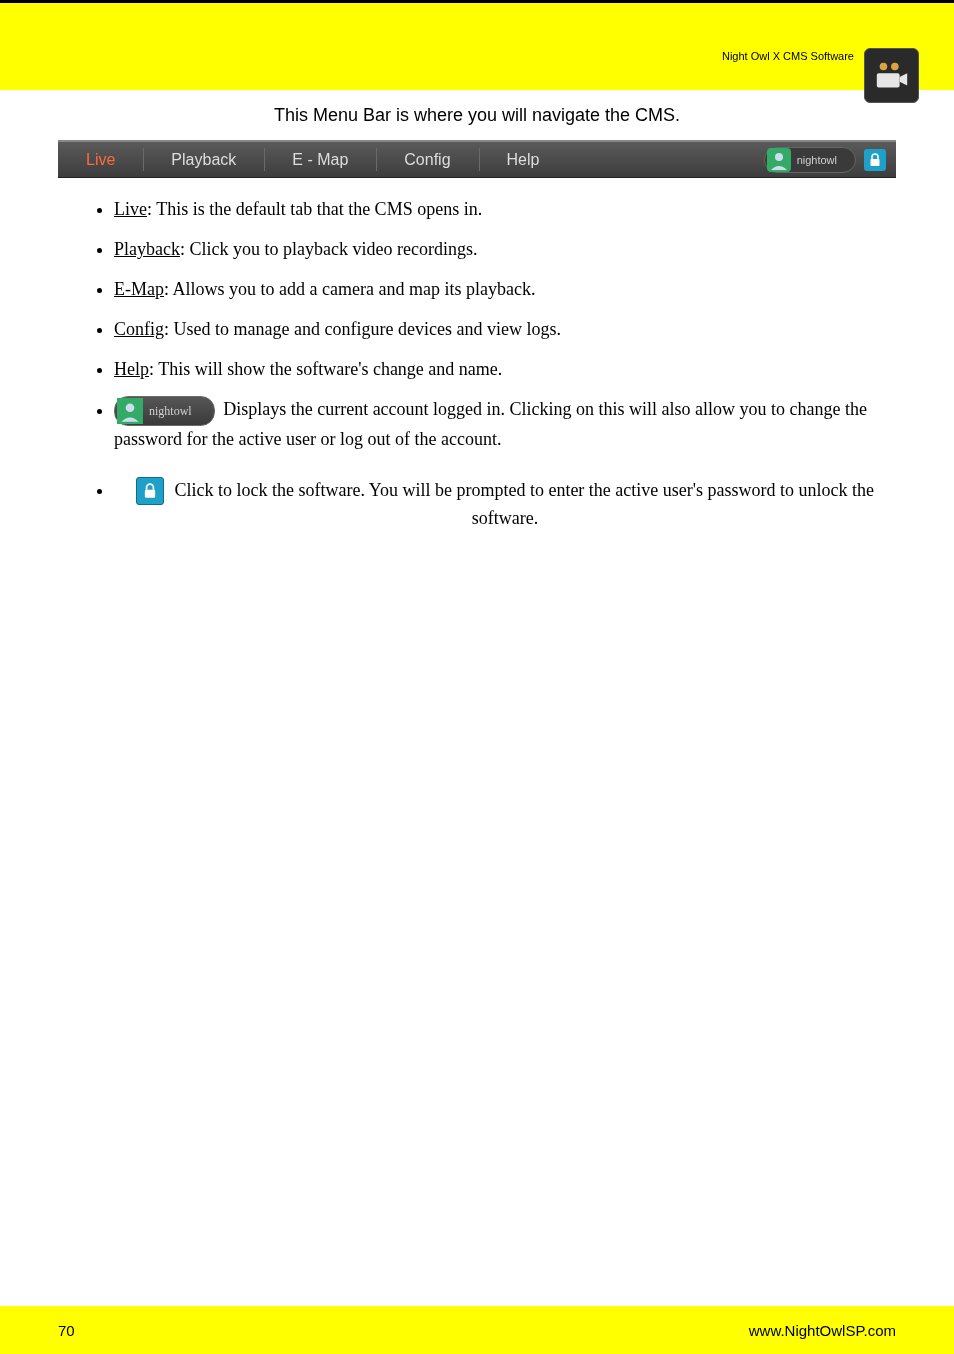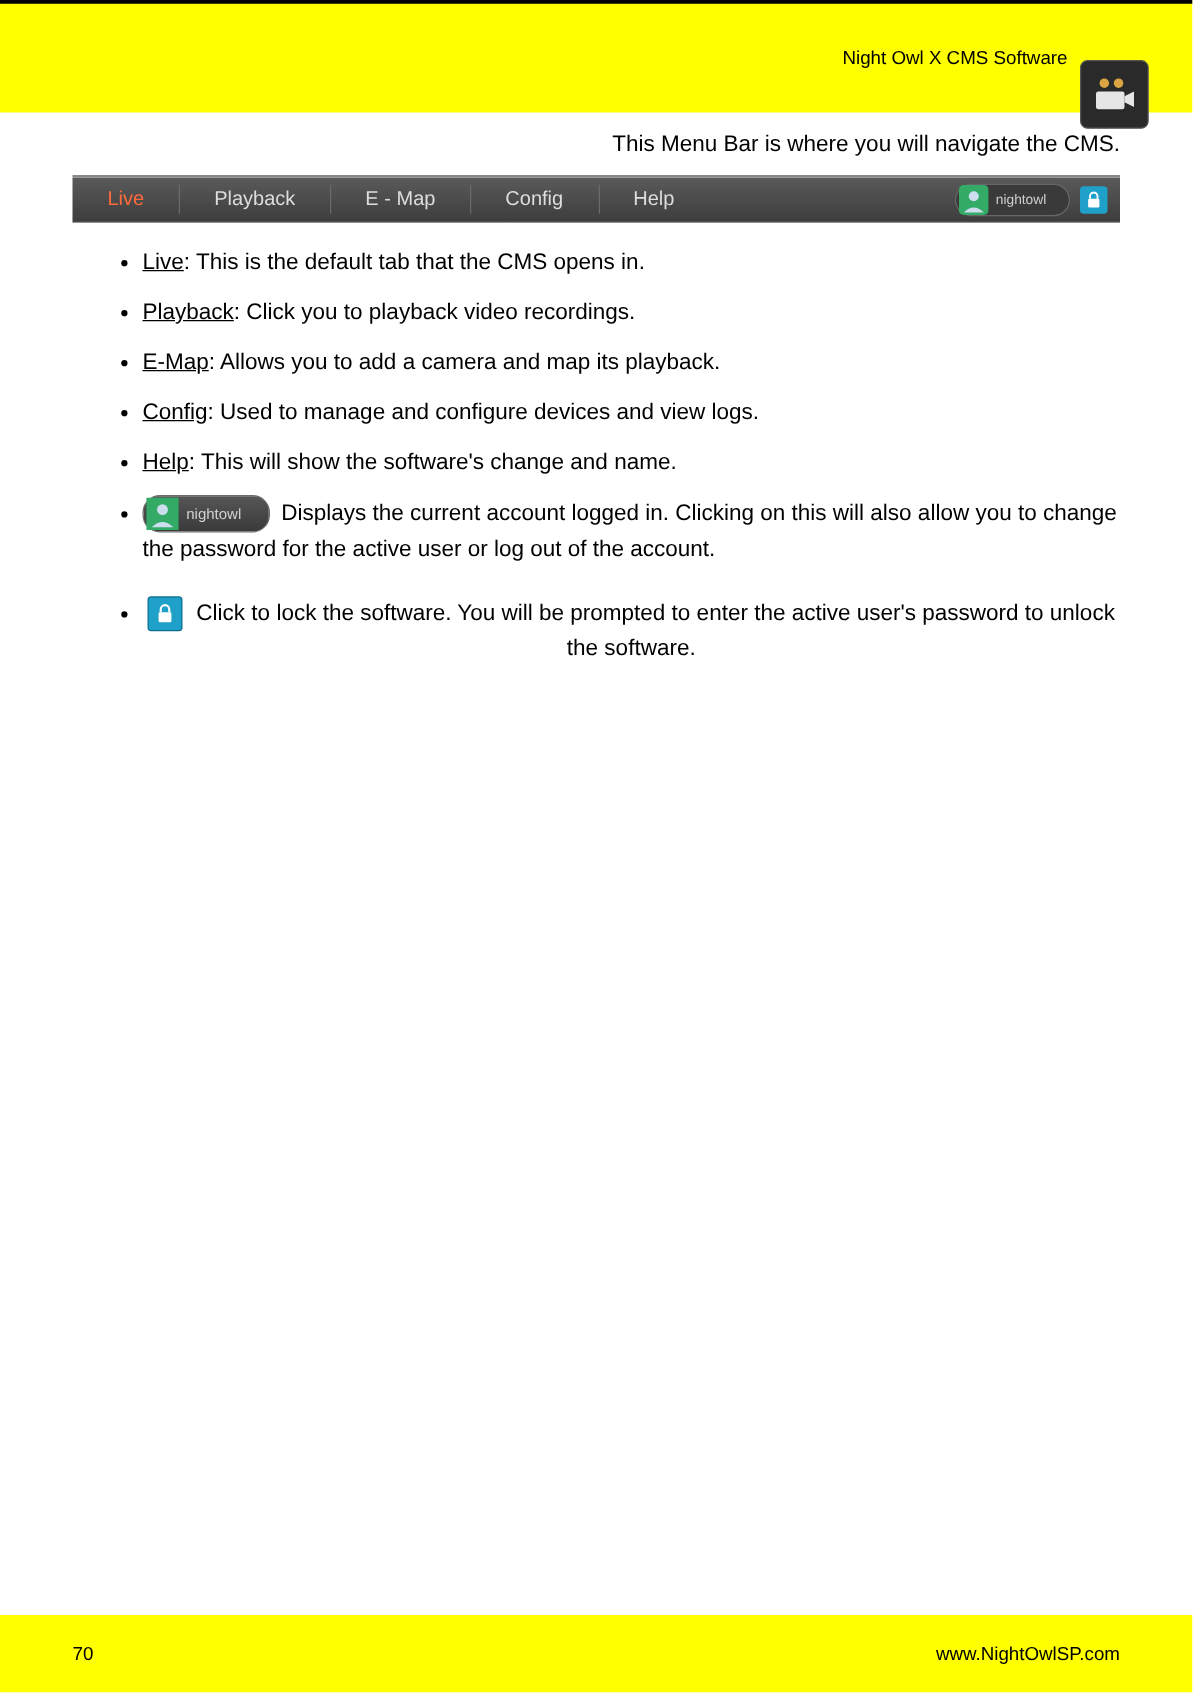--- a/index.html
+++ b/index.html
@@ -14,22 +14,22 @@
   }
   .header-band {
     background: #ffff00;
     height: 90px;
     border-top: 3px solid #000;
     position: relative;
   }
   .header-band .right-text {
     position: absolute;
     right: 100px;
-    top: 35px;
-    font-size: 15px;
+    top: 47px;
+    font-size: 11px;
   }
   .header-band .cam-icon {
     position: absolute;
     right: 35px;
     top: 45px;
     width: 55px;
     height: 55px;
     background: #2a2a2a;
     border: 1px solid #555;
     border-radius: 6px;
@@ -37,21 +37,21 @@
     align-items: center;
     justify-content: center;
   }
   .cam-svg { width: 38px; height: 30px; }
   .content {
     padding: 15px 58px 0 58px;
   }
   .intro-line {
     font-size: 18px;
     margin-bottom: 14px;
-    text-align: right;
+    text-align: center;
   }
   .menubar {
     background: linear-gradient(#5a5a5a, #3d3d3d);
     height: 38px;
     display: flex;
     align-items: center;
     border-top: 2px solid #888;
     border-bottom: 1px solid #222;
   }
   .menubar .tab {
@@ -103,20 +103,21 @@
   }
   .list {
     padding: 18px 0 0 56px;
   }
   .list li {
     margin-bottom: 14px;
     font-size: 18px;
     line-height: 1.45;
     list-style: disc;
     list-style-position: outside;
+    font-family: Liberation Serif, serif;
   }
   .list .u { text-decoration: underline; }
   .user-chip-standalone {
     display: inline-flex;
     align-items: center;
     background: linear-gradient(#565656,#3a3a3a);
     border: 1px solid #6a6a6a;
     border-radius: 14px;
     height: 30px;
     vertical-align: middle;
@@ -136,21 +137,21 @@
     border-radius: 3px;
     align-items: center;
     justify-content: center;
     vertical-align: middle;
     margin-right: 6px;
   }
   .footer-band {
     position: absolute;
     bottom: 0;
     left: 0; right: 0;
-    height: 62px;
+    height: 48px;
     background: #ffff00;
     display: flex;
     align-items: center;
     justify-content: space-between;
     padding: 0 58px;
     font-size: 15px;
   }
   .avatar-svg { width: 100%; height: 100%; display: block; }
 </style>
 </head>

